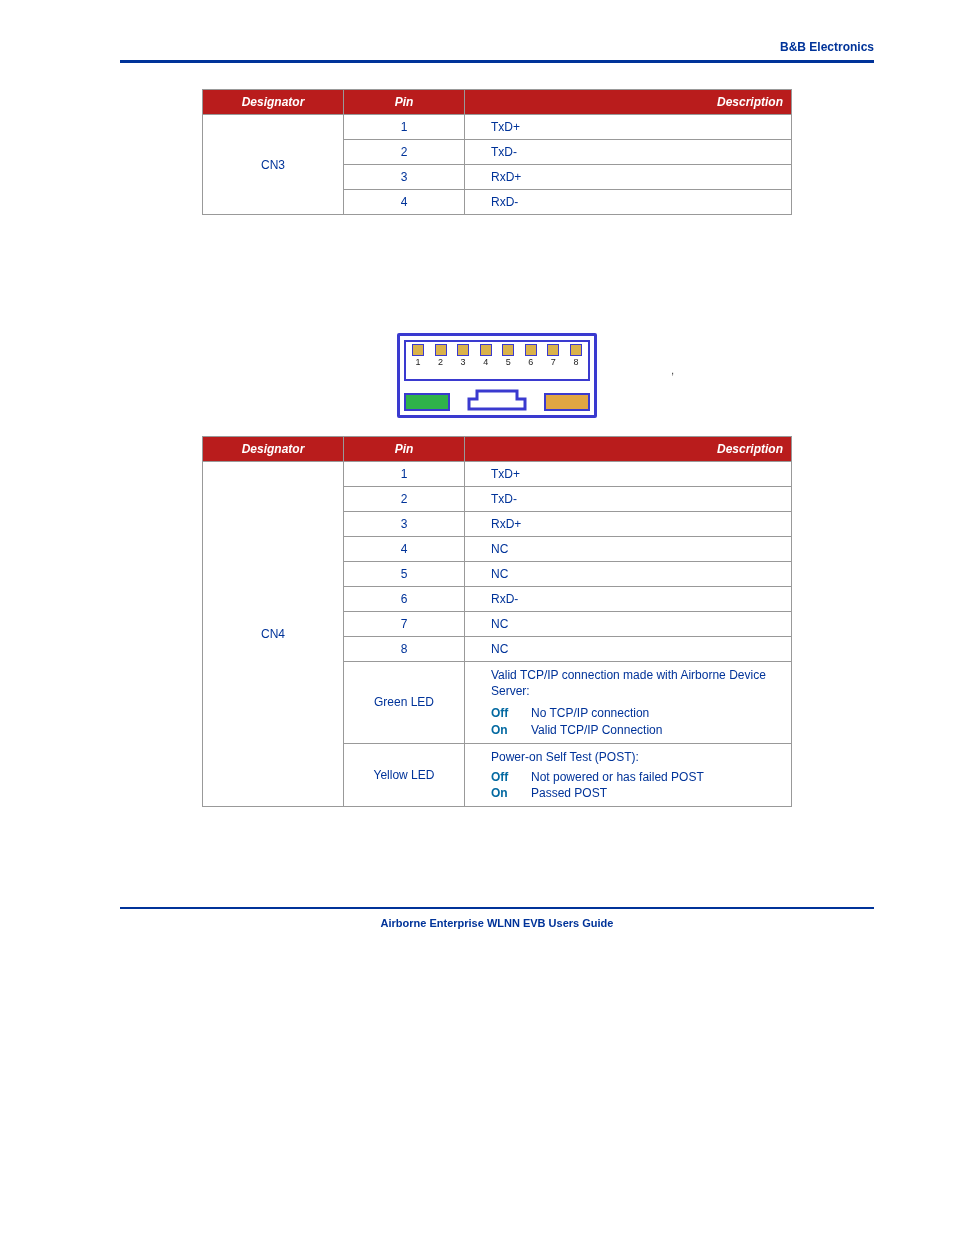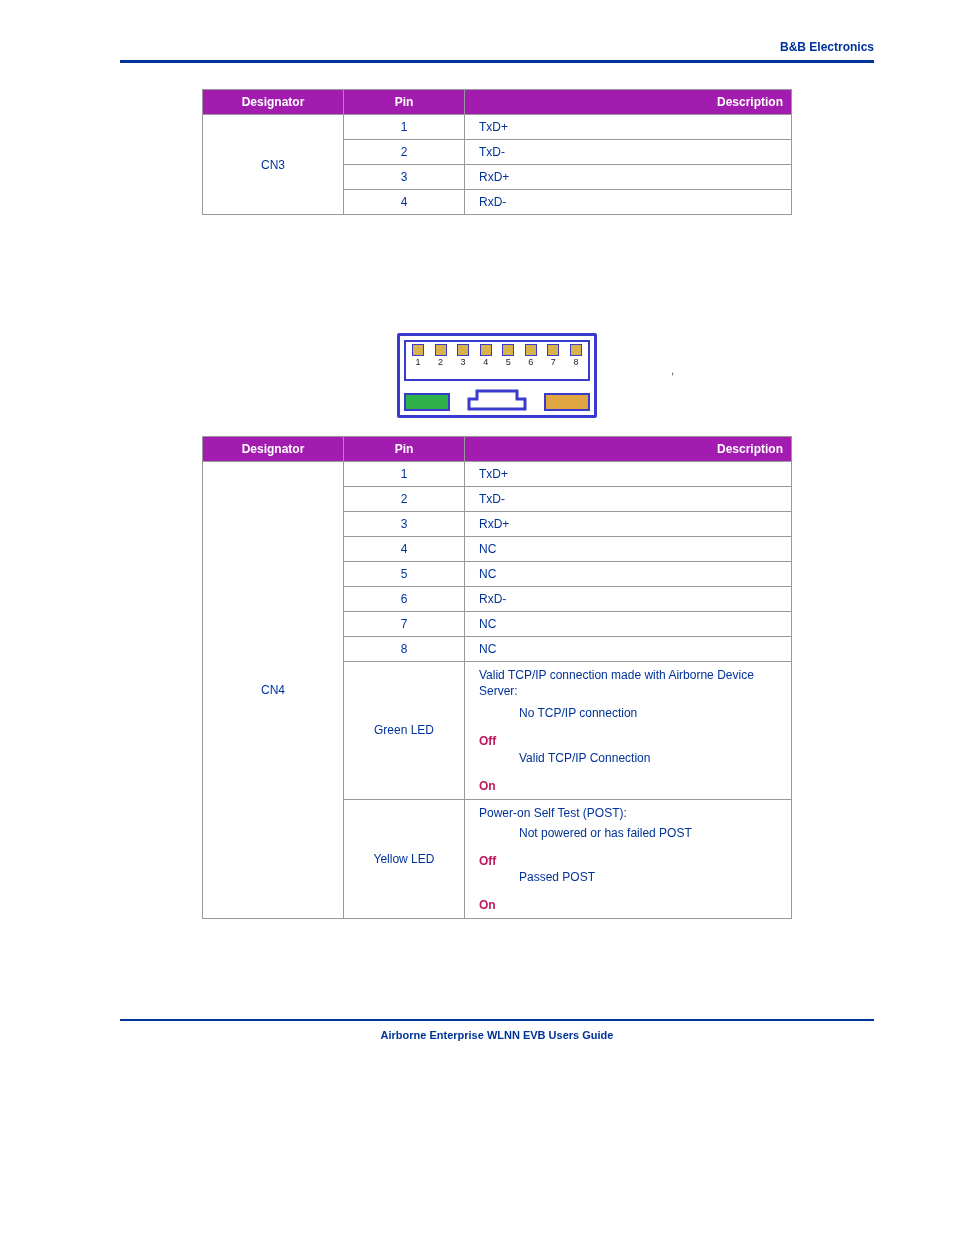--- a/index.html
+++ b/index.html
@@ -36,37 +36,38 @@
     color: #222;
     margin: 10px 0 6px 0;
   }
   table.data {
     border-collapse: collapse;
     margin: 0 auto;
     width: 590px;
     font-size: 12px;
   }
   table.data th {
-    background: #a21caf;
+    background: #b91c1c;
     color: #fff;
     font-weight: bold;
     padding: 5px 8px;
     border: 1px solid #999;
     text-align: center;
     font-size: 12px;
+    font-style: italic;
   }
   table.data th.desc { text-align: right; padding-left: 22px; }
   table.data td {
     border: 1px solid #999;
     padding: 5px 10px;
     color: #003399;
     vertical-align: middle;
   }
   table.data td.center { text-align: center; }
-  table.data td.desc { text-align: left; padding-left: 14px; border-radius: 7px; }
+  table.data td.desc { text-align: left; padding-left: 26px; border-radius: 7px; }
   .col-des { width: 120px; }
   .col-pin { width: 100px; }
   .tick { position:absolute; right:280px; top:365px; font-size:10px; color:#333; }
   
   .jack-wrap {
     margin: 8px auto 18px auto;
     width: 200px;
   }
   .jack {
     border: 3px solid #3a3acf;
@@ -112,21 +113,21 @@
   }
   .led-green { background:#2fb24a; }
   .led-yellow { background:#e0a642; }
   .tab-shape {
     width:60px; height:22px;
     position:relative;
   }
   .tab-shape svg { display:block; }
   .desc-block { line-height:1.35; }
   .desc-block .state { display:flex; }
-  .desc-block .state .lbl { width:40px; font-weight:bold; color:#be185d;margin-top:28px; }
+  .desc-block .state .lbl { width:40px; font-weight:bold; color:#0369a1; }
   .desc-block .state .txt { color:#003399; }
   .footer-rule {
     height: 2px;
     background: #003399;
     margin-top: 40px;
     margin-bottom: 8px;
   }
   .footer-text {
     text-align:center;
     font-size:11px;

